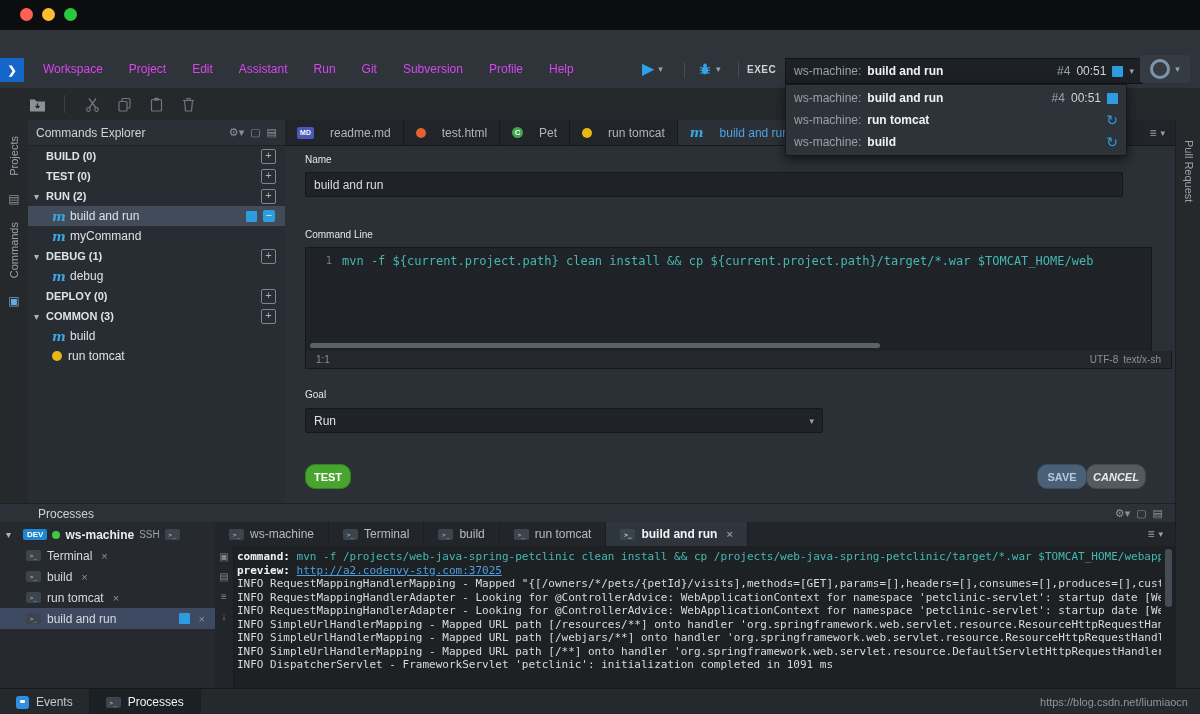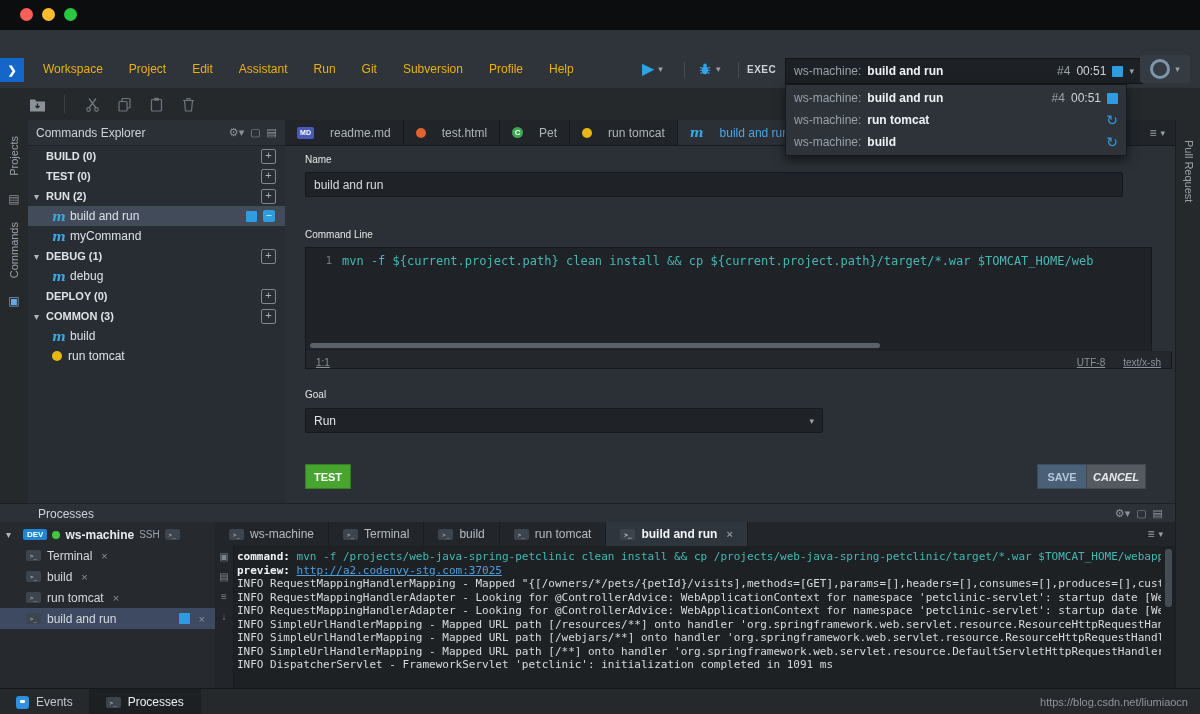--- a/index.html
+++ b/index.html
@@ -10,21 +10,21 @@
   .titlebar{position:absolute;left:0;top:0;width:1200px;height:30px;background:#0b0d0f;}
   .tl{position:absolute;top:8px;width:13px;height:13px;border-radius:50%;}
   .tl.red{left:20px;background:#ff5f57;}
   .tl.yellow{left:42px;background:#febc2e;}
   .tl.green{left:64px;background:#2ac840;}
   
   .menubar{position:absolute;left:0;top:30px;width:1200px;height:58px;background:#2f343b;border-bottom:1px solid #1a1d21;}
   .che-logo{position:absolute;left:0;top:28px;width:24px;height:24px;background:#1467c8;color:#fff;
             display:flex;align-items:center;justify-content:center;font-size:11px;font-weight:bold;}
   .menus{position:absolute;left:30px;top:25px;height:28px;display:flex;align-items:center;}
-  .menu-item{padding:0 13px;color:#eab308;font-size:12px;cursor:default;}
+  .menu-item{padding:0 13px;color:#d946ef;font-size:12px;cursor:default;}
   .play-tile,.debug-tile{position:absolute;top:25px;height:28px;display:flex;align-items:center;gap:4px;padding:0 6px;}
   .play-tile{left:636px;}
   .debug-tile{left:692px;}
   .play-glyph{color:#2da2e8;font-size:16px;line-height:16px;}
   .caret{color:#9aa2aa;font-size:9px;}
   .vsep{position:absolute;top:32px;width:1px;height:16px;background:#454b52;}
   .vsep.s1{left:684px;} .vsep.s2{left:738px;}
   .exec-label{position:absolute;left:747px;top:34px;font-size:10px;font-weight:bold;letter-spacing:.5px;color:#cdd3d9;}
   .selector{position:absolute;left:785px;top:28px;width:340px;height:24px;background:#1d2125;border:1px solid #121519;
             display:flex;align-items:center;gap:6px;padding:0 8px;}
@@ -89,24 +89,24 @@
   .lbl{position:absolute;left:20px;color:#e5e5e5;font-size:10px;text-align:right;}
   .name-input{position:absolute;left:20px;top:27px;width:800px;height:23px;background:#1f2327;border:1px solid #15181c;
               border-radius:2px;color:#d9dde1;font-size:12px;padding:0 8px;font-family:"Liberation Sans",sans-serif;}
   .macros{position:absolute;right:30px;top:84px;color:#4fa3e3;font-size:12px;margin-top:24px;}
   .code-box{position:absolute;left:20px;top:102px;width:845px;height:104px;background:#1f2327;border:1px solid #15181c;}
   .gutter{position:absolute;left:0;top:6px;width:26px;text-align:right;color:#6e757d;font-family:"DejaVu Sans Mono",monospace;font-size:11px;}
   .codeline{position:absolute;left:36px;top:6px;right:2px;white-space:nowrap;overflow:hidden;color:#45b8b3;
             font-family:"DejaVu Sans Mono",monospace;font-size:12px;}
   .hscroll{position:absolute;left:4px;bottom:4px;width:570px;height:5px;background:#5a6169;border-radius:3px;}
   .code-status{position:absolute;left:20px;top:206px;width:845px;height:17px;background:#24282d;border:1px solid #15181c;border-top:none;
-               display:flex;align-items:flex-end;padding:0 10px;font-size:10px;color:#8b9298;gap:18px;text-decoration:underline;}
+               display:flex;align-items:center;padding:0 10px;font-size:10px;color:#8b9298;gap:5px;}
   .goal-select{position:absolute;left:20px;top:263px;width:500px;height:23px;background:#1f2327;border:1px solid #15181c;border-radius:2px;
                display:flex;align-items:center;padding:0 8px;color:#dfe3e7;font-size:12px;}
-  .btn{position:absolute;top:319px;height:23px;border-radius:0;font-size:11px;font-weight:bold;
+  .btn{position:absolute;top:319px;height:23px;border-radius:10px;font-size:11px;font-weight:bold;
        display:flex;align-items:center;justify-content:center;cursor:default;}
   .btn-test{left:20px;width:44px;background:#47a42f;border:1px solid #357f20;color:#fff;}
   .btn-save{left:752px;width:48px;background:#4a6076;border:1px solid #3a4c5e;color:#b6c9da;}
   .btn-cancel{left:801px;width:58px;background:#555a61;border:1px solid #43484e;color:#e8ebee;font-style:italic;}
   
   .processes{position:absolute;left:0;top:503px;width:1175px;height:185px;background:#262a2f;}
   .proc-header{height:19px;background:#2c3137;border-top:1px solid #1d2125;border-bottom:1px solid #1d2125;
                display:flex;align-items:center;padding:0 12px 0 38px;color:#ced3d8;font-size:12px;}
   .proc-tree{position:absolute;left:0;top:19px;width:215px;bottom:0;background:#262a2f;border-right:1px solid #1d2125;padding-top:2px;}
   .ptree-machine{height:21px;display:flex;align-items:center;gap:5px;padding:0 8px 0 6px;}

